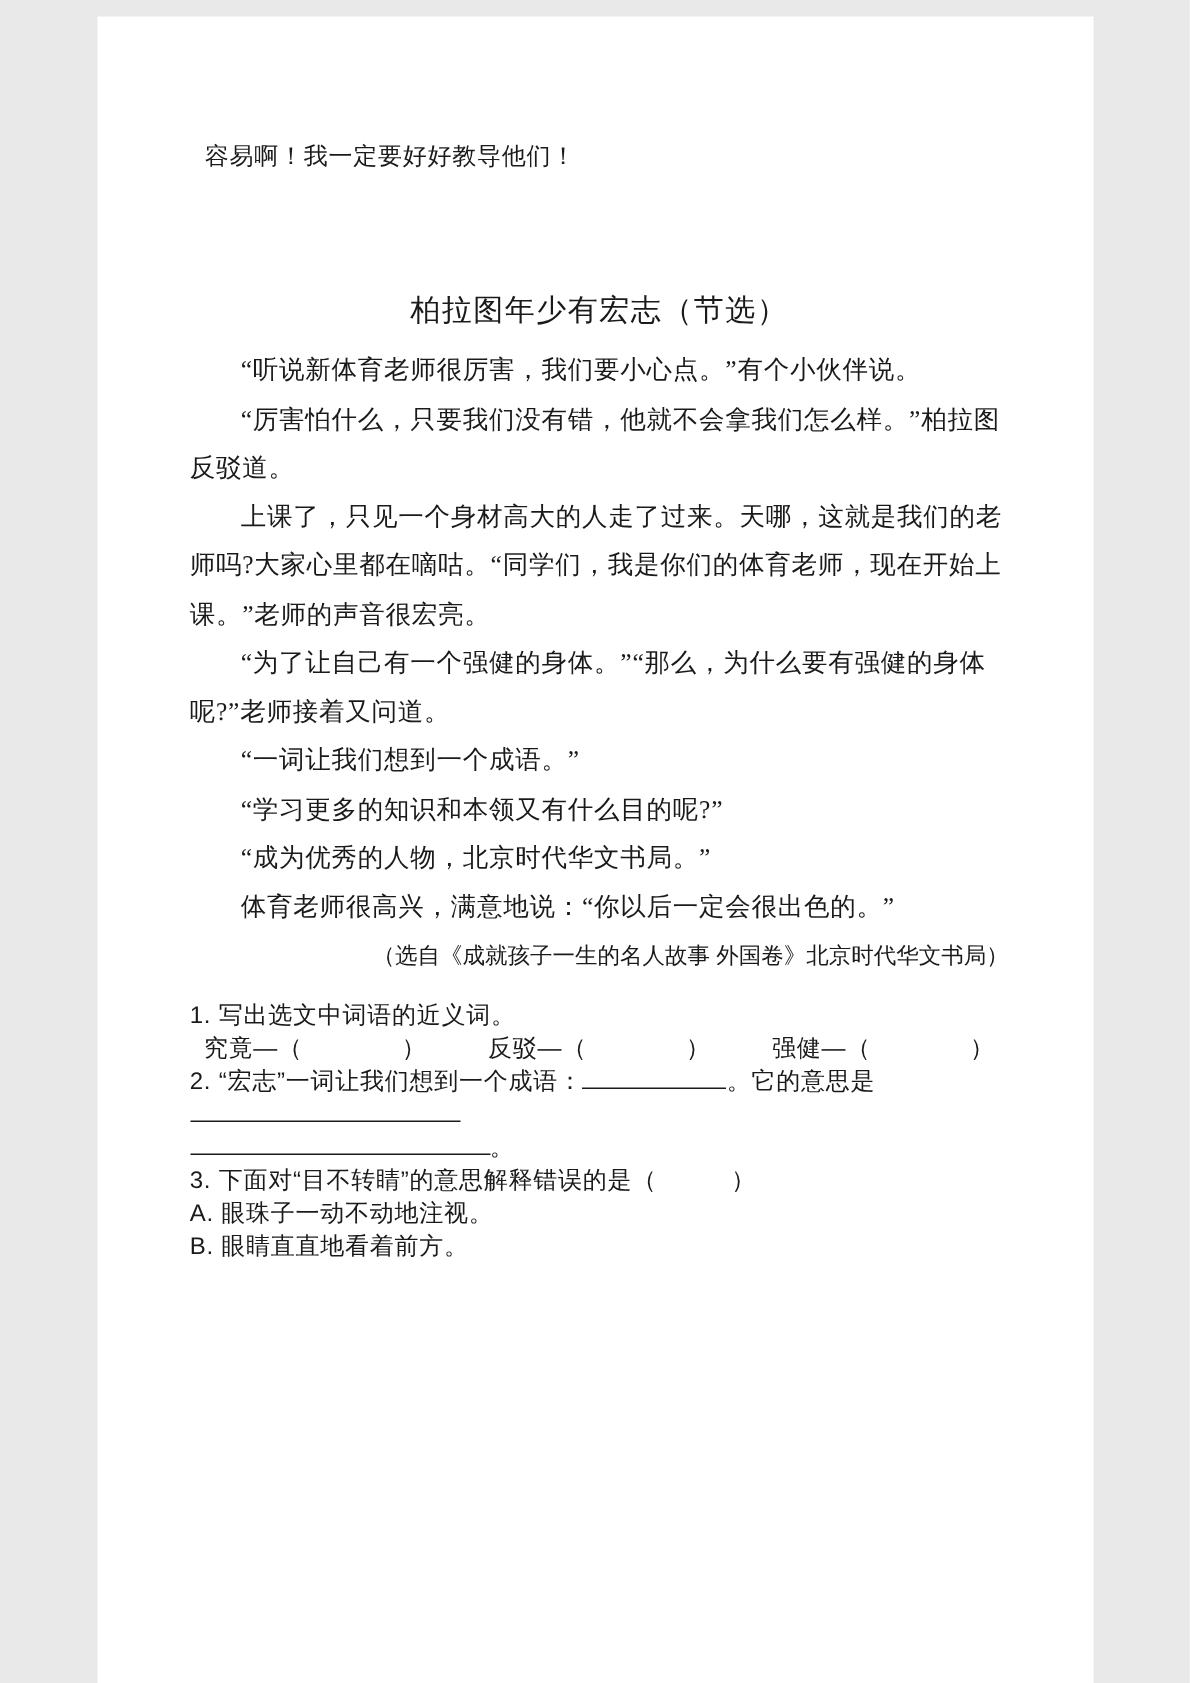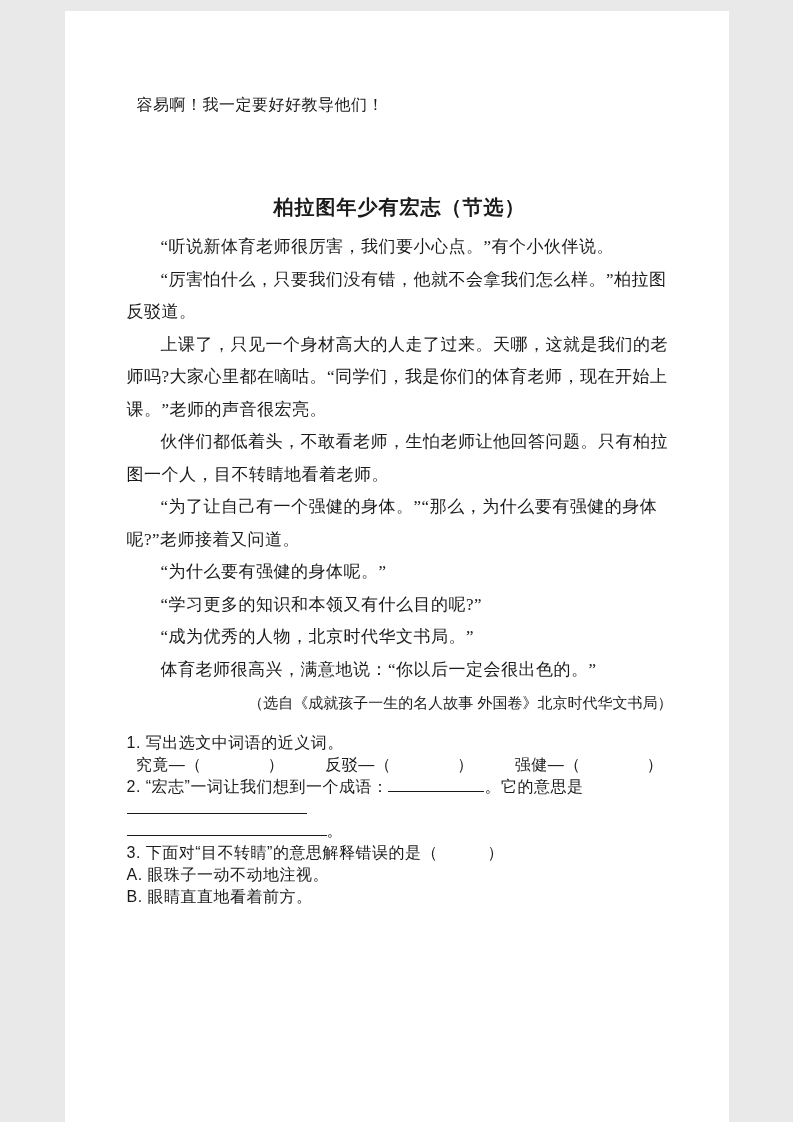--- a/index.html
+++ b/index.html
@@ -20,21 +20,21 @@
     font-size: 16px;
     line-height: 20px;
     font-family: "Liberation Sans", sans-serif;
     letter-spacing: 0.5px;
   }
   .title {
     margin: 78px 0 10px 0;
     text-align: center;
     font-size: 20px;
     line-height: 28px;
-    font-weight: bold;
+    font-weight: normal;
     font-family: "Liberation Sans", sans-serif;
     letter-spacing: 1px;
   }
   .passage p {
     margin: 0;
     font-size: 17px;
     line-height: 32.5px;
     text-indent: 2em;
     font-family: "Liberation Serif", serif;
     letter-spacing: 0.5px;
@@ -76,23 +76,22 @@
 <div class="page">
 
   <p class="intro">容易啊！我一定要好好教导他们！</p>
 
   <h1 class="title">柏拉图年少有宏志（节选）</h1>
 
   <div class="passage">
     <p>“听说新体育老师很厉害，我们要小心点。”有个小伙伴说。</p>
     <p>“厉害怕什么，只要我们没有错，他就不会拿我们怎么样。”柏拉图反驳道。</p>
     <p>上课了，只见一个身材高大的人走了过来。天哪，这就是我们的老师吗?大家心里都在嘀咕。“同学们，我是你们的体育老师，现在开始上课。”老师的声音很宏亮。</p>
-    <p>伙伴们都低着头，不敢看老师，生怕老师让他回答问题。只有柏拉图一个人，目不转睛地看着老师。</p>
     <p>“为了让自己有一个强健的身体。”“那么，为什么要有强健的身体呢?”老师接着又问道。</p>
-    <p>“为什么要有强健的身体呢。”</p>
+    <p>“一词让我们想到一个成语。”</p>
     <p>“学习更多的知识和本领又有什么目的呢?”</p>
     <p>“成为优秀的人物，北京时代华文书局。”</p>
     <p>体育老师很高兴，满意地说：“你以后一定会很出色的。”</p>
   </div>
 
   <p class="source">（选自《成就孩子一生的名人故事 外国卷》北京时代华文书局）</p>
 
   <div class="questions">
 
     <p class="q">1. 写出选文中词语的近义词。</p>

